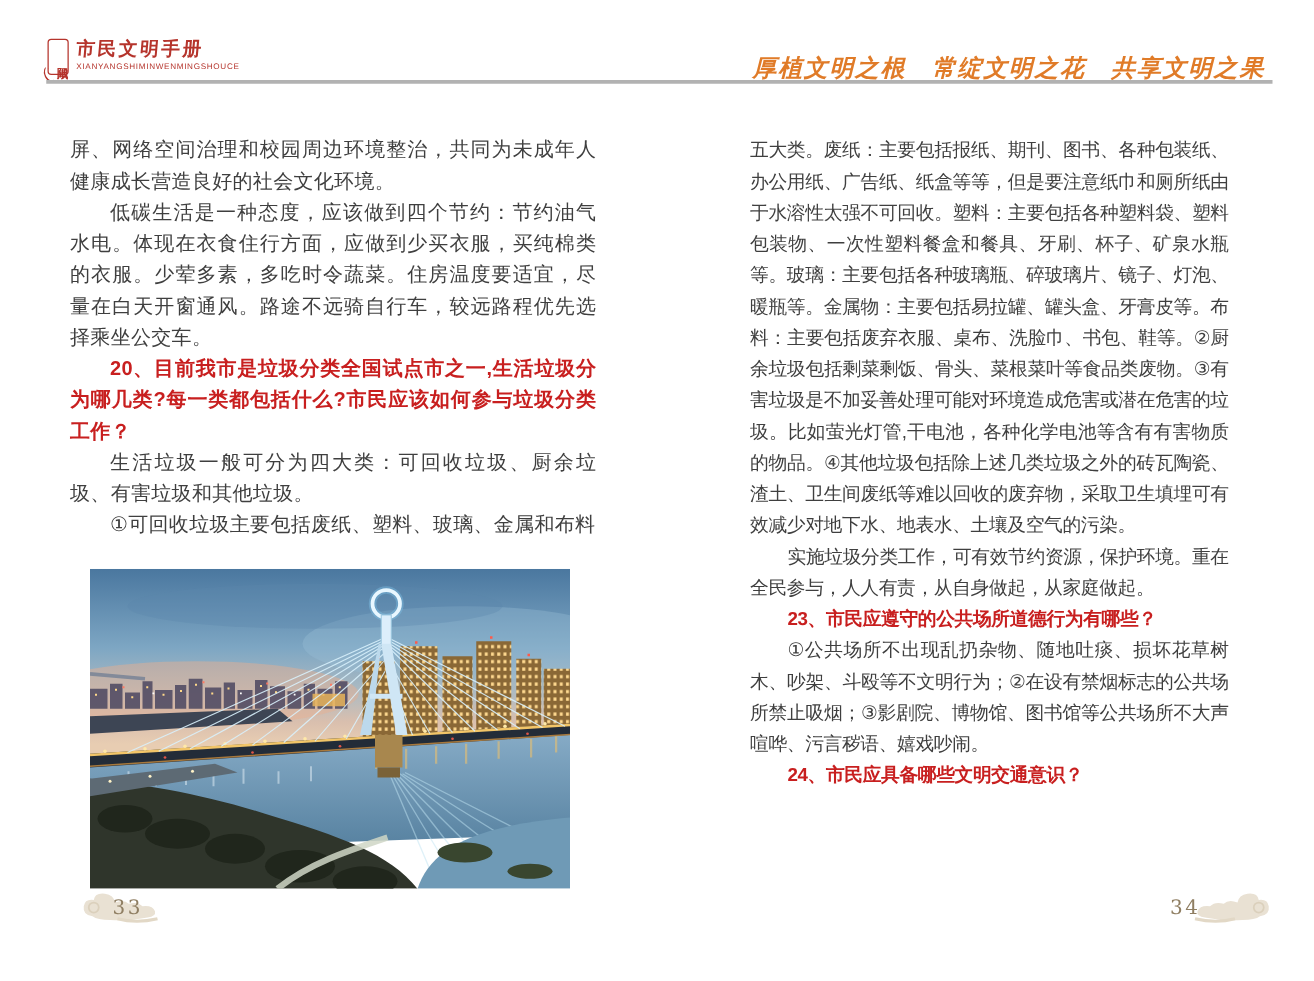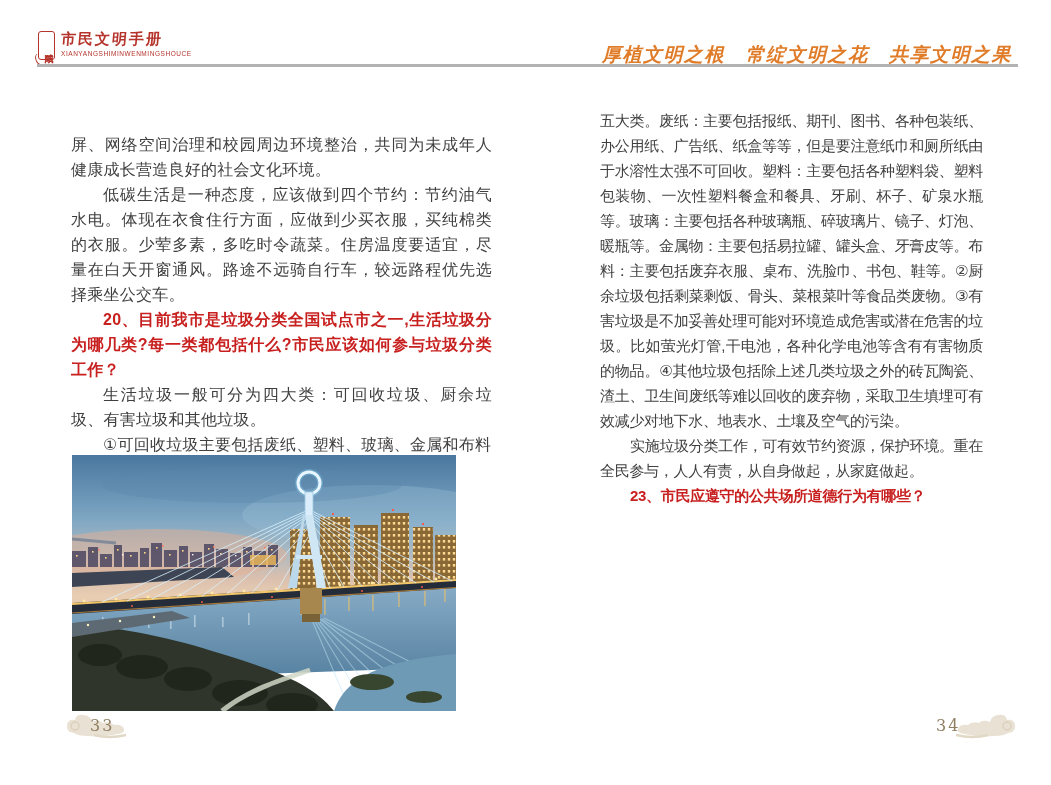--- a/index.html
+++ b/index.html
@@ -24,21 +24,21 @@
     font-size:15px;letter-spacing:2px;transform:skewX(-5deg);line-height:1.1;}
   .logo-sub{font-size:6.5px;color:var(--brand-red);letter-spacing:0.55px;margin-top:2px;
     font-family:"Liberation Sans",sans-serif;}
   .slogan{position:absolute;right:39px;top:42px;color:var(--slogan-orange);
     font-family:"DejaVu Serif",serif;font-weight:bold;font-style:italic;
     font-size:19px;letter-spacing:1.5px;white-space:nowrap;}
   .rule{position:absolute;left:37px;right:33px;top:64px;height:3px;background:var(--rule-gray);}
 
   
   .col{position:absolute;top:108px;color:var(--body-text);text-align:justify;}
-  .col-left{left:71px;width:421px;font-size:16px;line-height:25px;letter-spacing:0.25px;margin-top:24px;}
+  .col-left{left:56px;width:421px;font-size:16px;line-height:25px;letter-spacing:0.25px;}
   .col-right{left:600px;width:383px;font-size:15px;line-height:25px;letter-spacing:-0.3px;}
   .para{margin:0;text-indent:2em;}
   .para.no-indent{text-indent:0;}
   .para.heading{color:var(--heading-red);font-weight:bold;}
 
   
   .photo{position:absolute;left:72px;top:455px;width:384px;height:256px;margin:0;
     overflow:hidden;}
   .photo svg{display:block;}
 
@@ -269,20 +269,22 @@
       <rect x="224" y="100" width="26" height="4" fill="#cfe6f5"></rect>
       <rect x="228" y="133" width="22" height="26" fill="#a8874e"></rect>
       <rect x="230" y="159" width="18" height="8" fill="#7a6238"></rect>
     </svg>
   </figure>
 
   <section class="col col-right">
       <p class="para no-indent">五大类。废纸：主要包括报纸、期刊、图书、各种包装纸、办公用纸、广告纸、纸盒等等，但是要注意纸巾和厕所纸由于水溶性太强不可回收。塑料：主要包括各种塑料袋、塑料包装物、一次性塑料餐盒和餐具、牙刷、杯子、矿泉水瓶等。玻璃：主要包括各种玻璃瓶、碎玻璃片、镜子、灯泡、暖瓶等。金属物：主要包括易拉罐、罐头盒、牙膏皮等。布料：主要包括废弃衣服、桌布、洗脸巾、书包、鞋等。②厨余垃圾包括剩菜剩饭、骨头、菜根菜叶等食品类废物。③有害垃圾是不加妥善处理可能对环境造成危害或潜在危害的垃圾。比如萤光灯管,干电池，各种化学电池等含有有害物质的物品。④其他垃圾包括除上述几类垃圾之外的砖瓦陶瓷、渣土、卫生间废纸等难以回收的废弃物，采取卫生填埋可有效减少对地下水、地表水、土壤及空气的污染。</p>
       <p class="para">实施垃圾分类工作，可有效节约资源，保护环境。重在全民参与，人人有责，从自身做起，从家庭做起。</p>
       <p class="para heading">23、市民应遵守的公共场所道德行为有哪些？</p>
+      <p class="para">①公共场所不出现乱扔杂物、随地吐痰、损坏花草树木、吵架、斗殴等不文明行为；②在设有禁烟标志的公共场所禁止吸烟；③影剧院、博物馆、图书馆等公共场所不大声喧哗、污言秽语、嬉戏吵闹。</p>
+      <p class="para heading">24、市民应具备哪些文明交通意识？</p>
     </section>
 
   <div class="pagenum pagenum-left">
     <svg width="70" height="28" viewBox="0 0 70 28">
       <path d="M10 20 Q2 19 3 12 Q4 6 11 7 Q12 1 20 2 Q27 3 28 9 Q35 6 39 10 Q46 8 50 12 Q58 11 60 16 Q61 20 54 21 Q40 24 24 23 Q14 23 10 20 Z" fill="#e9e1d3"></path>
       <circle cx="11" cy="13" r="4" fill="none" stroke="#dbd0bc" stroke-width="1.4"></circle>
       <path d="M30 22 Q45 26 62 22" stroke="#e2d8c6" stroke-width="2.5" fill="none"></path>
     </svg>
     <span class="num">33</span>
   </div>

